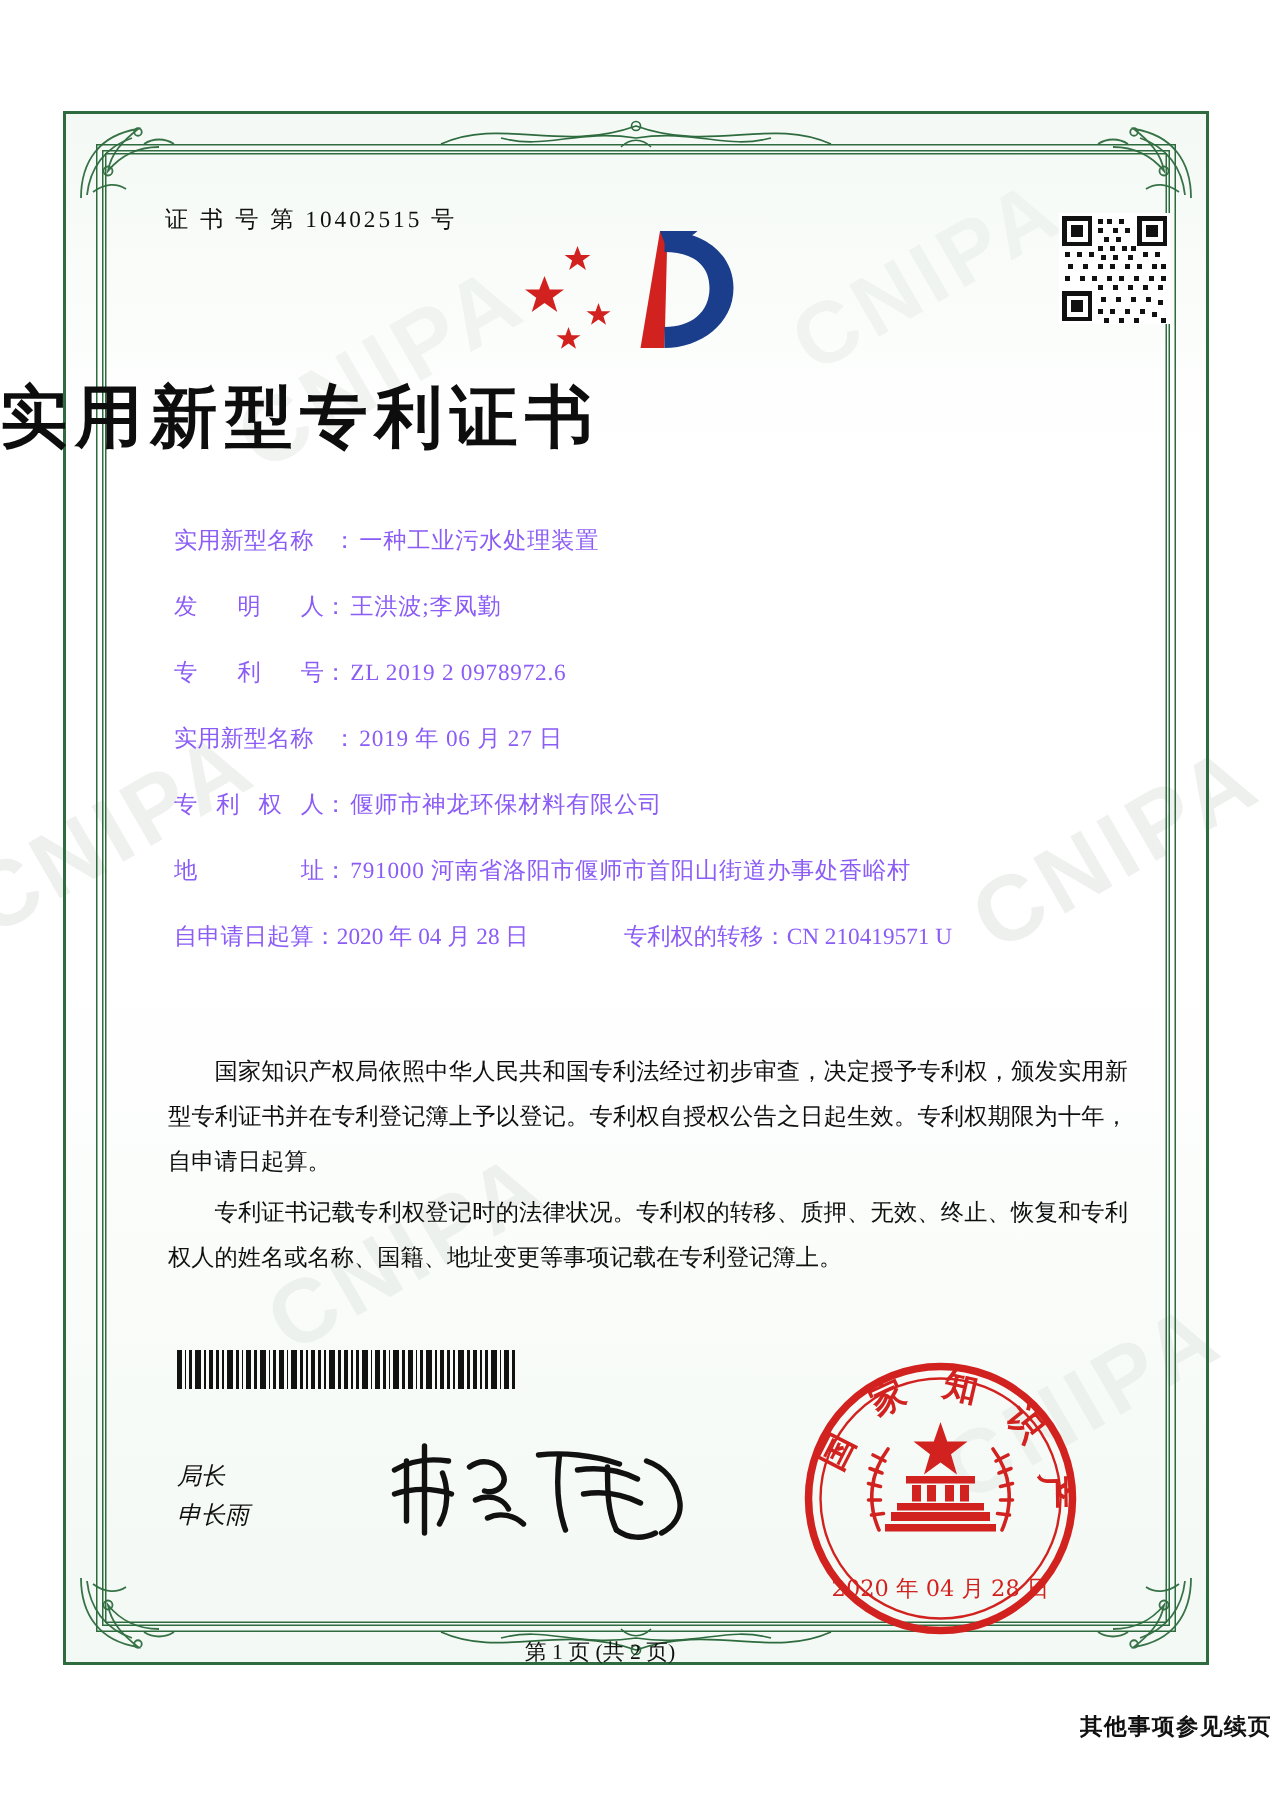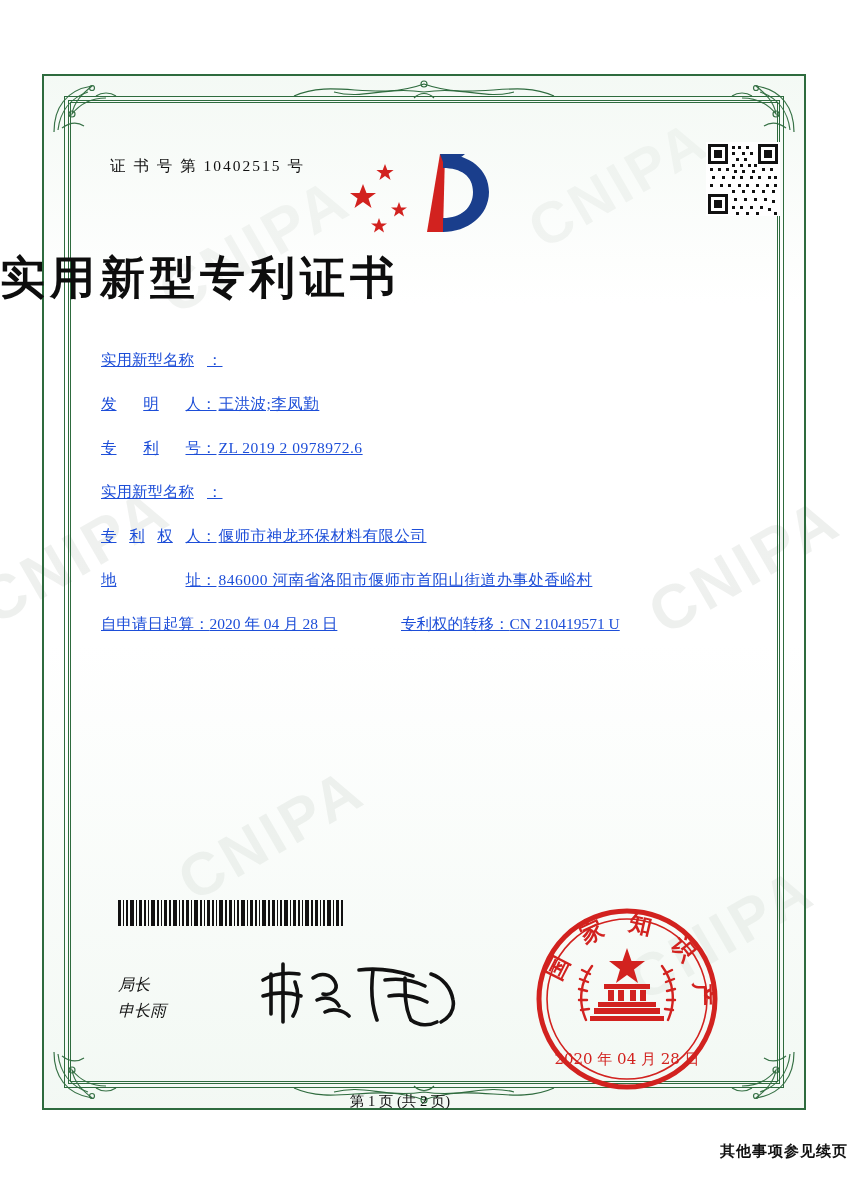--- a/index.html
+++ b/index.html
@@ -124,26 +124,25 @@
     text-align: left;
     font-size: 45px;
     font-weight: bold;
     letter-spacing: 5px;
     color: #0d0d0d;
     font-family: "DejaVu Serif", "Liberation Serif", serif;
   }
 
   .fields {
     position: absolute;
-    left: 101px;
+    left: 116px;
     top: 350px;
     width: 650px;
     font-size: 15.5px;
-    color: #1d4ed8;
-    text-decoration: underline;
+    color: #8b5cf6;
   }
   .field-row {
     display: flex;
     align-items: baseline;
     margin-bottom: 23px;
   }
   .field-label {
     width: 106px;
     flex: none;
     letter-spacing: 0px;
@@ -309,21 +308,21 @@
     <div class="edge-flourish bottom">
       <svg viewBox="0 0 300 34" fill="none" stroke="currentColor" stroke-width="1.1">
         <path d="M20 24 C60 6 100 30 150 12 C200 30 240 6 280 24"></path>
         <path d="M60 20 C90 28 110 14 150 20 C190 14 210 28 240 20"></path>
         <circle cx="150" cy="12" r="3"></circle>
         <path d="M140 26 C146 20 154 20 160 26"></path>
       </svg>
     </div>
   </div>
 
-  <div style="position:absolute; left:110px; top:156px;" class="cert-no">证 书 号 第 10402515 号</div>
+  <div style="position:absolute; left:110px; top:136px;" class="cert-no">证 书 号 第 10402515 号</div>
 
   <div class="logo">
     <svg viewBox="0 0 170 110">
 
       <g fill="#d2221f">
         <polygon points="24,44 27.5,53 37,53 29.5,58.5 32.5,68 24,62 15.5,68 18.5,58.5 11,53 20.5,53"></polygon>
         <polygon points="46,24 48.3,30 54.6,30 49.6,33.7 51.6,40 46,36 40.4,40 42.4,33.7 37.4,30 43.7,30"></polygon>
         <polygon points="60,62 62,67.5 68,67.5 63.3,70.8 65,76.5 60,73 55,76.5 56.7,70.8 52,67.5 58,67.5"></polygon>
         <polygon points="40,78 42,83.5 48,83.5 43.3,86.8 45,92.5 40,89 35,92.5 36.7,86.8 32,83.5 38,83.5"></polygon>
       </g>
@@ -406,20 +405,21 @@
       </g>
     </svg>
   </div>
 
   <div class="main-title">实用新型专利证书</div>
 
   <div class="fields">
     <div class="field-row">
       <span class="field-label">实用新型名称</span>
       <span class="field-colon">：</span>
+      <span class="field-value">一种工业污水处理装置</span>
     </div>
 
     <div class="field-row">
       <span class="field-label spread">
         <span>发</span>
         <span>明</span>
         <span>人</span>
       </span>
       <span class="field-colon">：</span>
       <span class="field-value">王洪波;李凤勤</span>
@@ -431,52 +431,57 @@
         <span>利</span>
         <span>号</span>
       </span>
       <span class="field-colon">：</span>
       <span class="field-value">ZL 2019 2 0978972.6</span>
     </div>
 
     <div class="field-row">
       <span class="field-label">实用新型名称</span>
       <span class="field-colon">：</span>
+      <span class="field-value">2019 年 06 月 27 日</span>
     </div>
 
     <div class="field-row">
       <span class="field-label spread">
         <span>专</span>
         <span>利</span>
         <span>权</span>
         <span>人</span>
       </span>
       <span class="field-colon">：</span>
       <span class="field-value">偃师市神龙环保材料有限公司</span>
     </div>
 
     <div class="field-row">
       <span class="field-label spread">
         <span>地</span>
         <span>址</span>
       </span>
       <span class="field-colon">：</span>
-      <span class="field-value">846000 河南省洛阳市偃师市首阳山街道办事处香峪村</span>
+      <span class="field-value">791000 河南省洛阳市偃师市首阳山街道办事处香峪村</span>
     </div>
 
     <div class="grant-row">
       <span class="g1">
         <span>自申请日起算</span><span>：</span><span>2020 年 04 月 28 日</span>
       </span>
       <span class="g2">
         <span>专利权的转移</span><span>：</span><span>CN 210419571 U</span>
       </span>
     </div>
   </div>
 
+  <div class="paragraphs">
+    <p>国家知识产权局依照中华人民共和国专利法经过初步审查，决定授予专利权，颁发实用新型专利证书并在专利登记簿上予以登记。专利权自授权公告之日起生效。专利权期限为十年，自申请日起算。</p>
+    <p>专利证书记载专利权登记时的法律状况。专利权的转移、质押、无效、终止、恢复和专利权人的姓名或名称、国籍、地址变更等事项记载在专利登记簿上。</p>
+  </div>
 
   <div class="barcode">
     <svg viewBox="0 0 228 26" shape-rendering="crispEdges">
       <g fill="#111">
         <rect x="0" y="0" width="3" height="26"></rect>
           <rect x="5" y="0" width="1" height="26"></rect>
         <rect x="8" y="0" width="2" height="26"></rect>
           <rect x="12" y="0" width="4" height="26"></rect>
         <rect x="18" y="0" width="1" height="26"></rect>
           <rect x="21" y="0" width="3" height="26"></rect>

